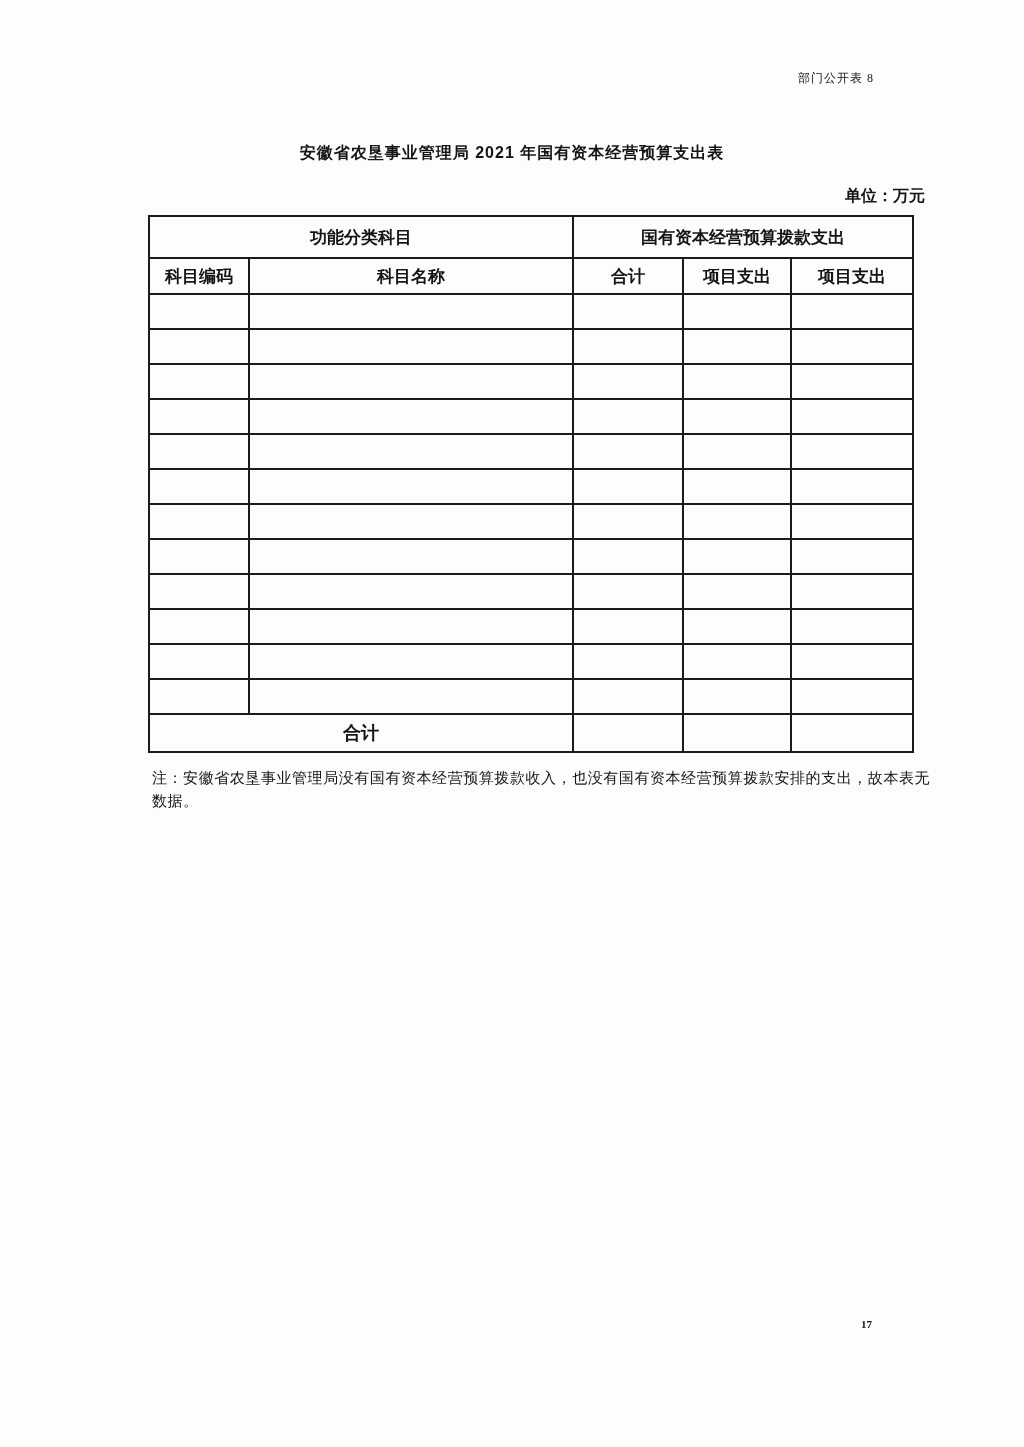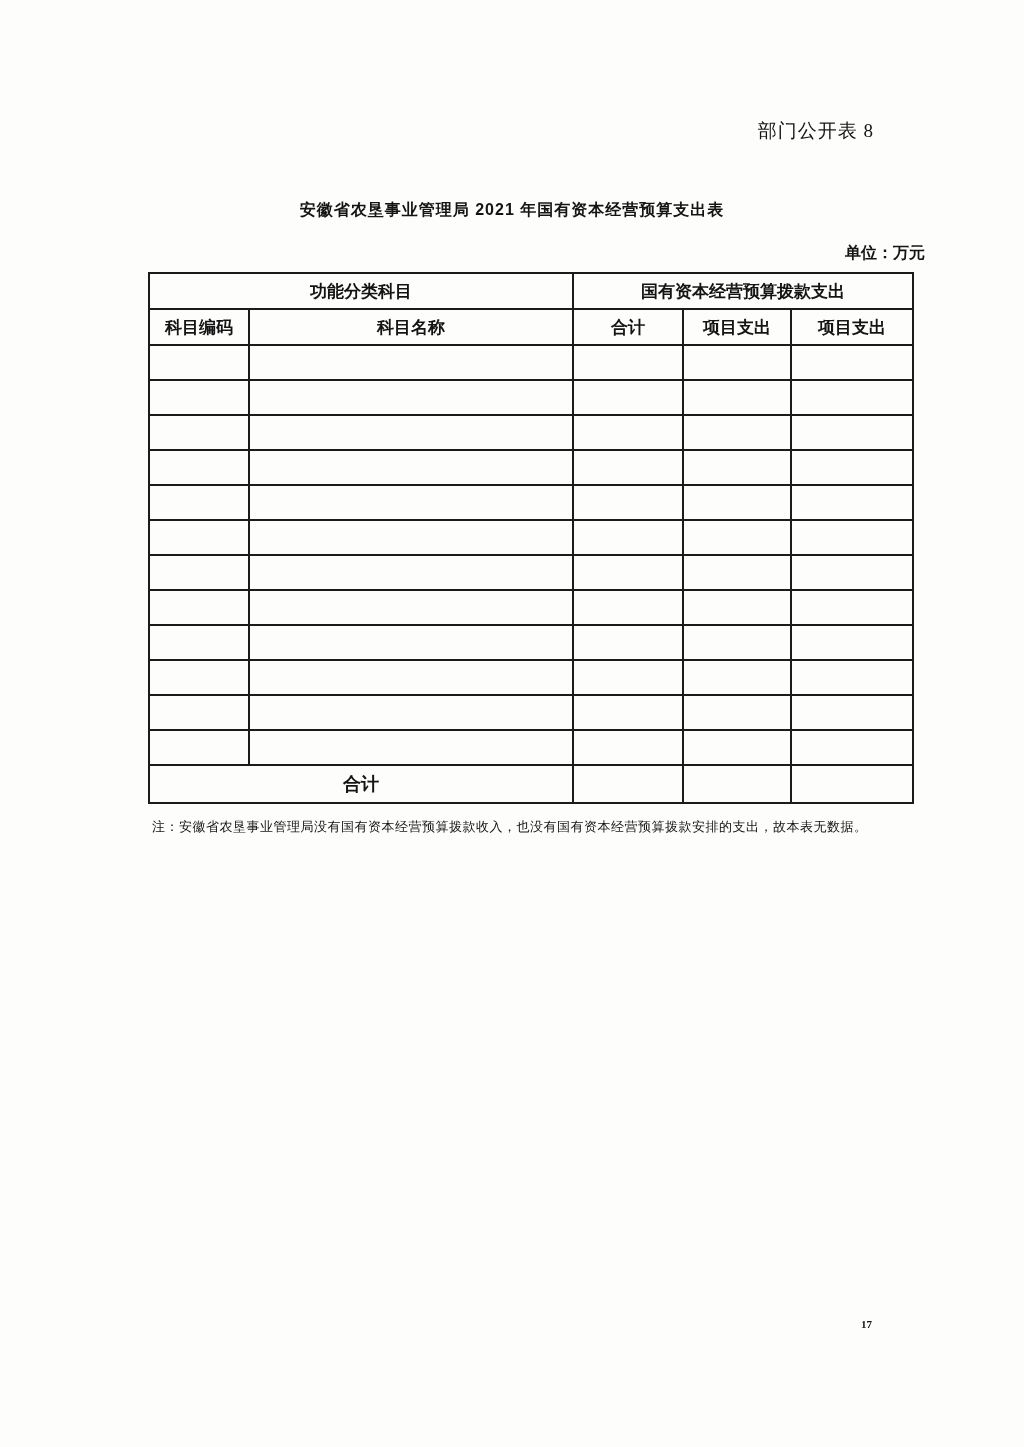--- a/index.html
+++ b/index.html
@@ -8,24 +8,24 @@
     position: relative;
     width: 1024px;
     height: 1447px;
     margin: 0 auto;
     background: #fdfdfc;
     color: #141414;
     font-family: "Liberation Serif", "DejaVu Serif", serif;
     overflow: hidden;
   }
   .doc-label {
-    padding-top: 118px;
+    padding-top: 70px;
     text-align: right;
     padding-right: 150px;
-    font-size: 19px;
+    font-size: 12px;
     letter-spacing: 1px;
   }
   .title {
     margin-top: 56px;
     text-align: center;
     font-size: 16px;
     font-weight: bold;
     font-family: "Liberation Sans", "DejaVu Sans", sans-serif;
     letter-spacing: 1px;
   }
@@ -45,32 +45,32 @@
     font-family: "Liberation Sans", "DejaVu Sans", sans-serif;
   }
   table.budget th, table.budget td {
     border: 2px solid #1b1b1b;
     text-align: center;
     vertical-align: middle;
     font-size: 17px;
     color: #141414;
     padding: 0;
   }
-  table.budget thead tr.group-row th { height: 36px; font-weight: bold; }
+  table.budget thead tr.group-row th { height: 42px; font-weight: bold; }
   table.budget thead tr.col-row th { height: 36px; font-weight: bold; }
   table.budget tbody tr td { height: 35px; }
   table.budget tfoot td { height: 38px; }
   table.budget tfoot .total-label { font-weight: bold; font-size: 18px; }
   .note {
     margin: 14px 12px 0 152px;
     width: 778px;
-    font-size: 13px;
+    font-size: 15px;
     line-height: 1.55;
     text-align: justify;
-    font-family: Liberation Mono, monospace;
+    font-family: Liberation Serif, serif;
     letter-spacing: 0.5px;
   }
   .page-number {
     position: absolute;
     right: 152px;
     top: 1318px;
     font-size: 11px;
     font-weight: bold;
   }
 </style>

